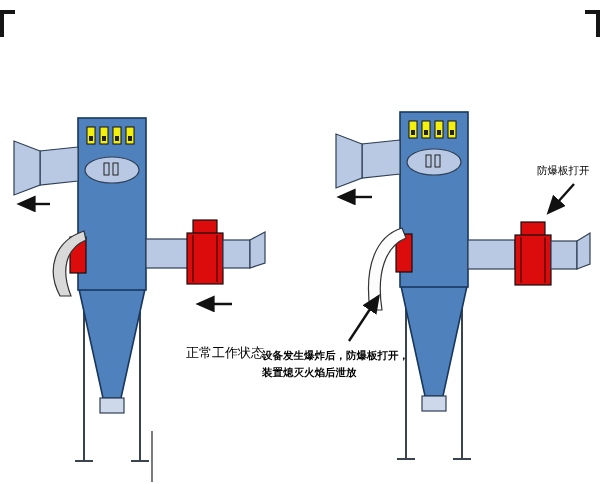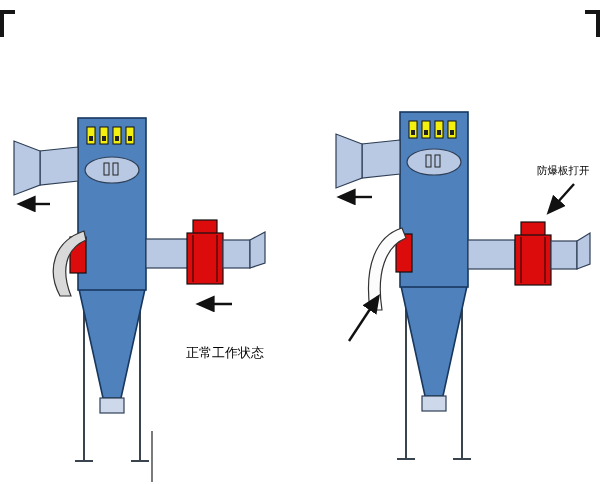--- a/index.html
+++ b/index.html
@@ -150,15 +150,17 @@
     </g>
 
     <line class="thin" x1="152" y1="431" x2="152" y2="482"></line>
   </svg>
 
   <div class="lbl status-lbl">正常工作状态</div>
 
   <div class="lbl valve-lbl">防爆板打开</div>
 
   <div class="lbl note-lbl">
+    <div>设备发生爆炸后，防爆板打开，</div>
+    <div>装置熄灭火焰后泄放</div>
   </div>
 
 </div>
 
 </body></html>

